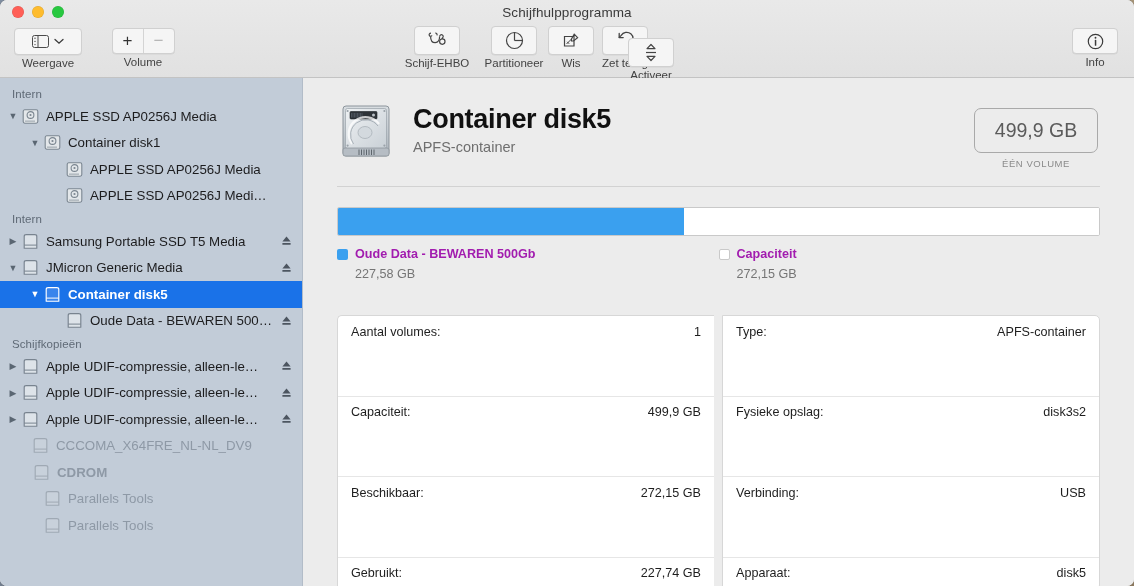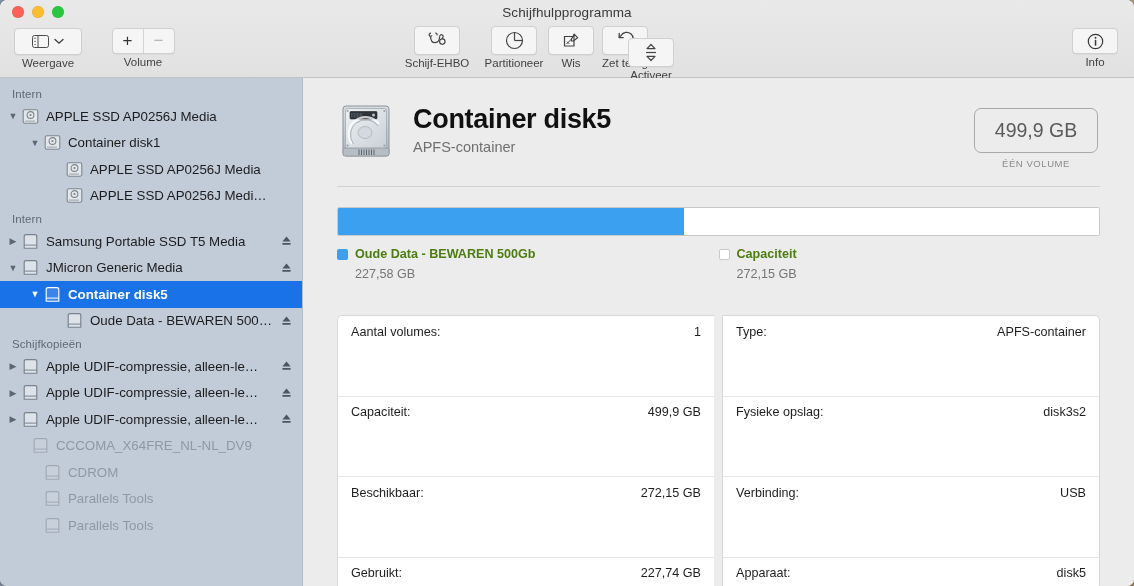--- a/index.html
+++ b/index.html
@@ -105,21 +105,21 @@
     border:1px solid #c9c9c9;border-radius:2px;overflow:hidden;background:#fff;
   }
   .bar .used{background:#3aa0ef;}
   .bar .free{background:#ffffff;}
   .legend{display:flex;margin:11px 12px 0 12px;}
   .lg{flex:0 0 50%;display:flex;flex-direction:column;}
   .lg-top{display:flex;align-items:center;gap:7px;}
   .swatch{width:11px;height:11px;border-radius:2px;}
   .swatch.used{background:#3aa0ef;}
   .swatch.free{background:#fff;border:1px solid #c9c9c9;box-sizing:border-box;}
-  .lg-name{font-size:12.6px;color:#4d7c0f;font-weight:bold;}
+  .lg-name{font-size:12.6px;color:#a21caf;font-weight:bold;}
   .lg-val{font-size:12.6px;color:#757575;margin-top:6px;margin-left:18px;}
   .info-tables{display:flex;margin:34px 12px 0 12px;gap:8px;}
   .itbl{
     flex:1;background:#fff;border:1px solid #d7d7d7;box-sizing:border-box;
   }
   .itbl.left{border-radius:5px 0 0 5px;border-right:none;}
   .itbl.right{border-radius:0 5px 5px 0;}
   .irow{
     height:31.5px;display:flex;align-items:center;justify-content:space-between;
     padding:0 13px;font-size:12.6px;color:#1e1e1e;
@@ -447,21 +447,21 @@
           <span class="tri spacer">▶</span>
           <span class="sb-icon">
             <svg width="15" height="17" viewBox="0 0 15 17">
               <path d="M1.2 3.4 C1.2 2.3 2.1 1.6 3.2 1.6 L11.8 1.6 C12.9 1.6 13.8 2.3 13.8 3.4 L13.8 15.2 L1.2 15.2 Z" fill="#c8d1db" stroke="#9fa9b4" stroke-width="1.15" stroke-linejoin="round"></path>
               <line x1="1.2" y1="12.1" x2="13.8" y2="12.1" stroke="#9fa9b4" stroke-width="1"></line>
             </svg>
           </span>
           <span class="sb-label">CCCOMA_X64FRE_NL-NL_DV9</span>
           <span class="eject"></span>
         </div>
-        <div class="sb-row dim" style="padding-left: 28px;">
+        <div class="sb-row dim" style="padding-left: 17px; font-weight: bold;">
           <span class="tri spacer">▶</span>
           <span class="sb-icon">
             <svg width="15" height="17" viewBox="0 0 15 17">
               <path d="M1.2 3.4 C1.2 2.3 2.1 1.6 3.2 1.6 L11.8 1.6 C12.9 1.6 13.8 2.3 13.8 3.4 L13.8 15.2 L1.2 15.2 Z" fill="#c8d1db" stroke="#9fa9b4" stroke-width="1.15" stroke-linejoin="round"></path>
               <line x1="1.2" y1="12.1" x2="13.8" y2="12.1" stroke="#9fa9b4" stroke-width="1"></line>
             </svg>
           </span>
           <span class="sb-label">CDROM</span>
           <span class="eject"></span>
         </div>

